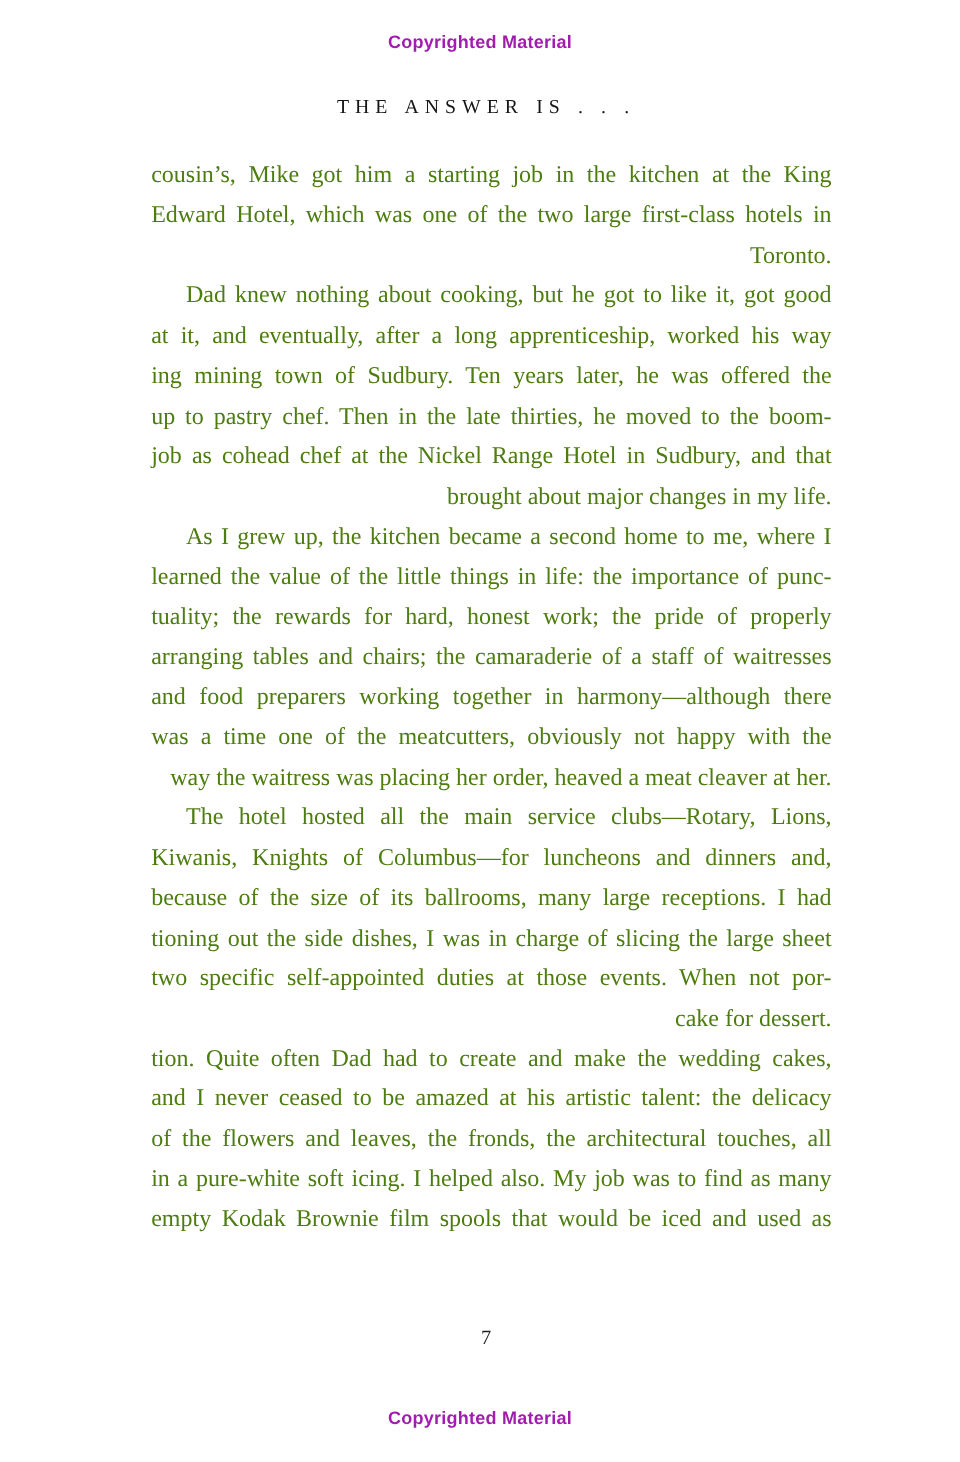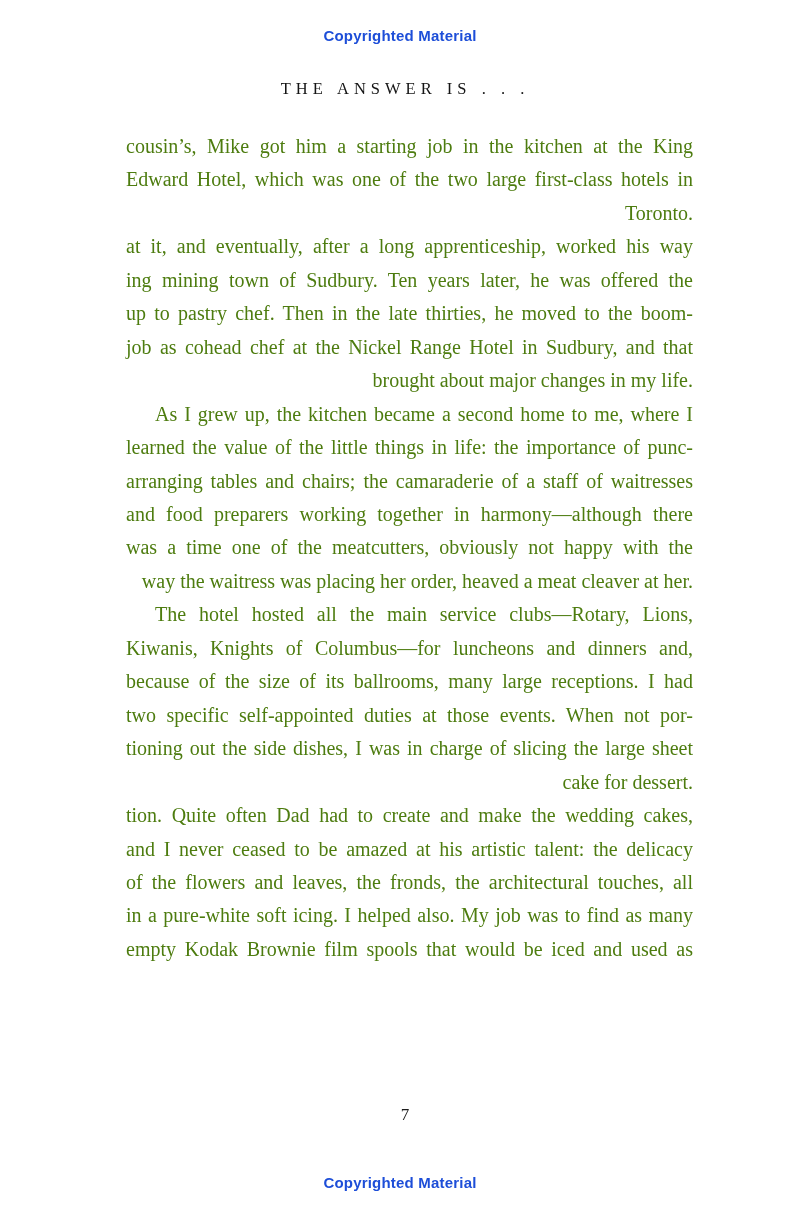--- a/index.html
+++ b/index.html
@@ -17,21 +17,21 @@
     color: #141414;
   }
   .notice {
     position: absolute;
     left: 0;
     width: 800px;
     text-align: center;
     font-family: "Liberation Sans", sans-serif;
     font-weight: 700;
     font-size: 15px;
-    color: #1d4ed8;
+    color: #a21caf;
     letter-spacing: 0.2px;
   }
   .notice.top { top: 27px; }
   .notice.bottom { top: 1174px; }
   .running-header {
     position: absolute;
     top: 79px;
     left: 0;
     width: 810px;
     text-align: center;
@@ -79,36 +79,38 @@
 
 <div class="page">
   <div class="notice top">Copyrighted Material</div>
 
   <div class="running-header">THE ANSWER IS . . .</div>
 
   <div class="page-body">
       <div class="line j">cousin’s, Mike got him a starting job in the kitchen at the King</div>
       <div class="line j">Edward Hotel, which was one of the two large first-class hotels in</div>
       <div class="line">Toronto.</div>
+      <div class="line j indent">Dad knew nothing about cooking, but he got to like it, got good</div>
       <div class="line j">at it, and eventually, after a long apprenticeship, worked his way</div>
       <div class="line j">ing mining town of Sudbury. Ten years later, he was offered the</div>
       <div class="line j">up to pastry chef. Then in the late thirties, he moved to the boom-</div>
       <div class="line j">job as cohead chef at the Nickel Range Hotel in Sudbury, and that</div>
       <div class="line">brought about major changes in my life.</div>
       <div class="line j indent">As I grew up, the kitchen became a second home to me, where I</div>
       <div class="line j">learned the value of the little things in life: the importance of punc-</div>
+      <div class="line j">tuality; the rewards for hard, honest work; the pride of properly</div>
       <div class="line j">arranging tables and chairs; the camaraderie of a staff of waitresses</div>
       <div class="line j">and food preparers working together in harmony—although there</div>
       <div class="line j">was a time one of the meatcutters, obviously not happy with the</div>
       <div class="line">way the waitress was placing her order, heaved a meat cleaver at her.</div>
       <div class="line j indent">The hotel hosted all the main service clubs—Rotary, Lions,</div>
       <div class="line j">Kiwanis, Knights of Columbus—for luncheons and dinners and,</div>
       <div class="line j">because of the size of its ballrooms, many large receptions. I had</div>
+      <div class="line j">tioning out the side dishes, I was in charge of slicing the large sheet</div>
       <div class="line j">two specific self-appointed duties at those events. When not por-</div>
-      <div class="line j">tioning out the side dishes, I was in charge of slicing the large sheet</div>
       <div class="line">cake for dessert.</div>
       <div class="line j">tion. Quite often Dad had to create and make the wedding cakes,</div>
       <div class="line j">and I never ceased to be amazed at his artistic talent: the delicacy</div>
       <div class="line j">of the flowers and leaves, the fronds, the architectural touches, all</div>
       <div class="line j">in a pure-white soft icing. I helped also. My job was to find as many</div>
       <div class="line j">empty Kodak Brownie film spools that would be iced and used as</div>
     </div>
 
   <div class="page-number">7</div>
 

